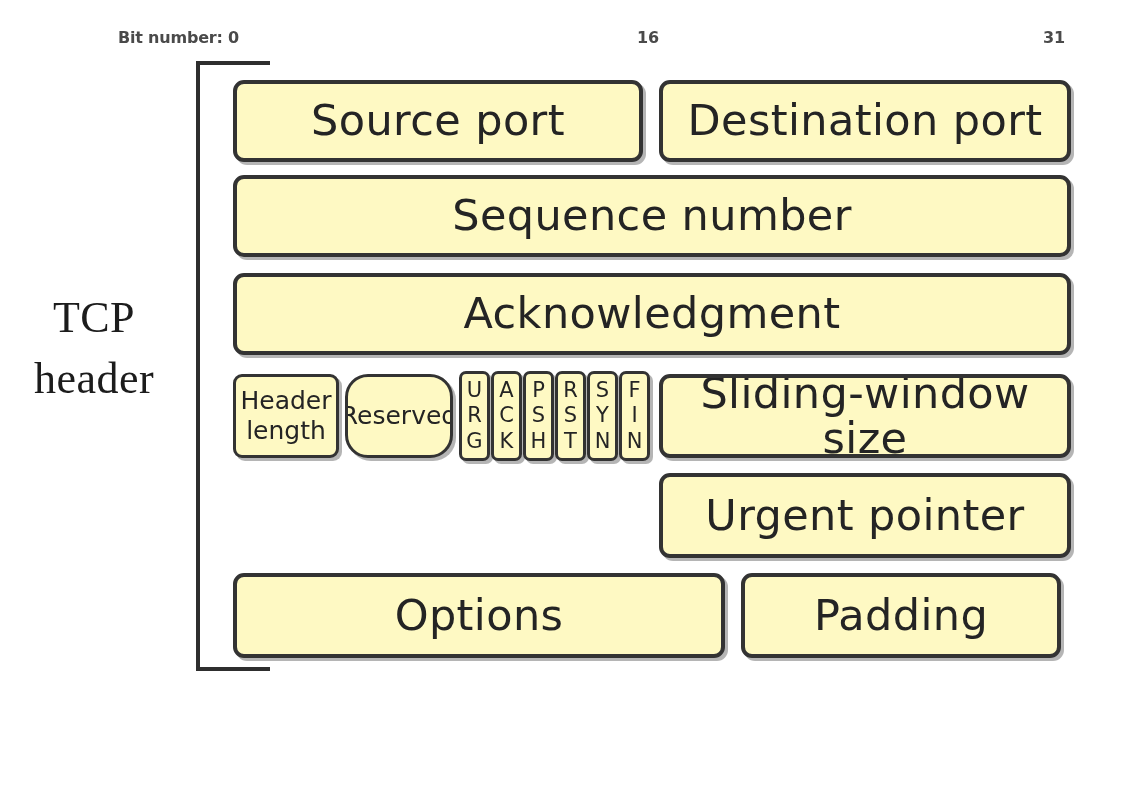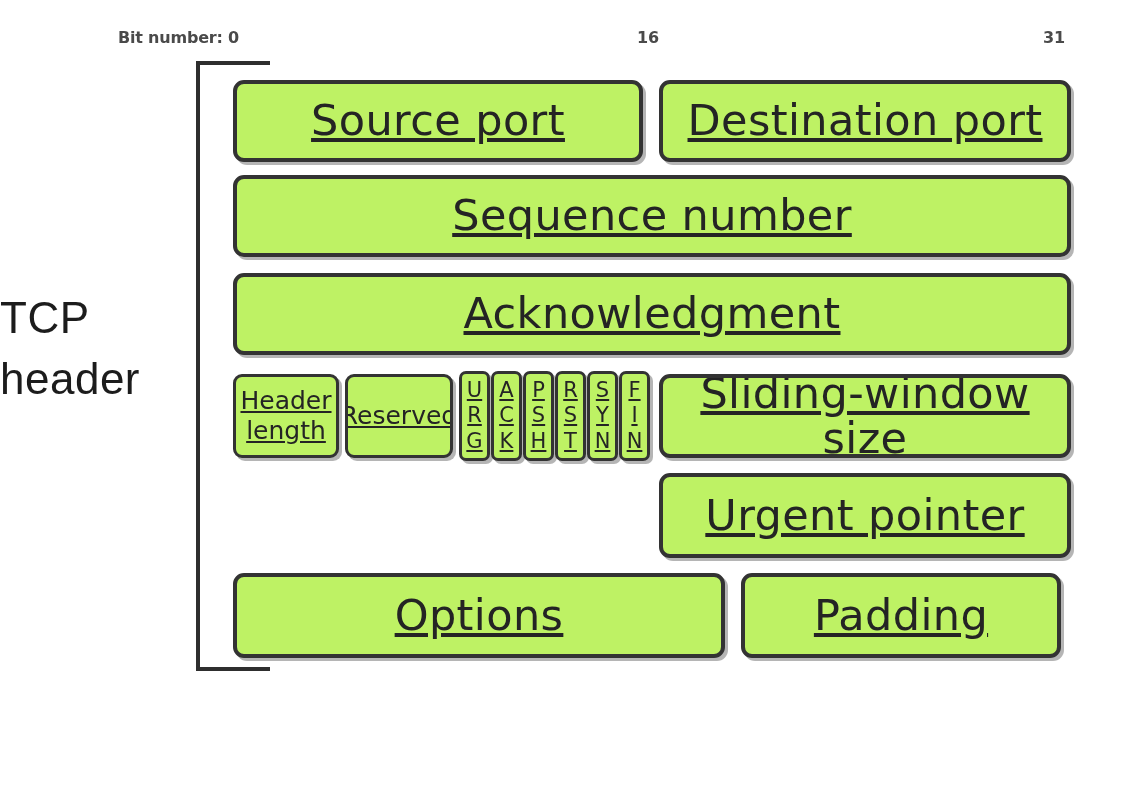--- a/index.html
+++ b/index.html
@@ -63,50 +63,49 @@
     width: 74px; height: 4px;
     background: #2e2e2e;
   }
 
   
   #tcp-caption {
     position: absolute;
     left: 0px;
     top: 288px;
     width: 188px;
-    text-align: left;
-    font-family: Liberation Sans, sans-serif;
+    text-align: center;
+    font-family: Liberation Serif, serif;
     font-size: 44px;
     font-weight: 400;
     color: #1c1c1c;
     line-height: 1.38;
     letter-spacing: 0.5px;
   }
   #tcp-caption .cap-line { display: block; }
 
   
   .field {
     position: absolute;
     box-sizing: border-box;
-    background: #bef264;
+    background: #fef9c3;
     border: 4px solid #333333;
     border-radius: 11px;
     box-shadow: 3px 3px 0 0 rgba(120,120,120,0.55);
     display: flex;
     align-items: center;
     justify-content: center;
     text-align: center;
     color: #242424;
     font-family: "DejaVu Sans", sans-serif;
     font-weight: 400;
     font-size: 43px;
     line-height: 1.05;
     letter-spacing: 0.4px;
     overflow: hidden;
-    text-decoration: underline;
   }
   .field .ftxt { display: block; padding: 0 6px; }
 
   
   .field.small {
     font-size: 25px;
     border-width: 3px;
     border-radius: 9px;
     letter-spacing: 0px;
   }
@@ -128,21 +127,21 @@
     font-weight: 500;
   }
 
   
   #f-source-port      { left:233px;  top:80px;  width:410px; height:82px; }
   #f-dest-port        { left:659px;  top:80px;  width:412px; height:82px; }
   #f-seq-number       { left:233px;  top:175px; width:838px; height:82px; }
   #f-acknowledgment   { left:233px;  top:273px; width:838px; height:82px; }
 
   #f-header-length    { left:233px;  top:374px; width:106px; height:84px; }
-  #f-reserved         { left:345px;  top:374px; width:108px; height:84px; }
+  #f-reserved         { left:345px;  top:374px; width:108px; height:84px;border-radius:23px; }
   #f-flag-urg         { left:459px;  top:371px; width:31px;  height:90px; }
   #f-flag-ack         { left:491px;  top:371px; width:31px;  height:90px; }
   #f-flag-psh         { left:523px;  top:371px; width:31px;  height:90px; }
   #f-flag-rst         { left:555px;  top:371px; width:31px;  height:90px; }
   #f-flag-syn         { left:587px;  top:371px; width:31px;  height:90px; }
   #f-flag-fin         { left:619px;  top:371px; width:31px;  height:90px; }
   #f-window-size      { left:659px;  top:374px; width:412px; height:84px; }
 
   #f-checksum         { left:233px;  top:473px; width:410px; height:85px; }
   #f-urgent-pointer   { left:659px;  top:473px; width:412px; height:85px; }

